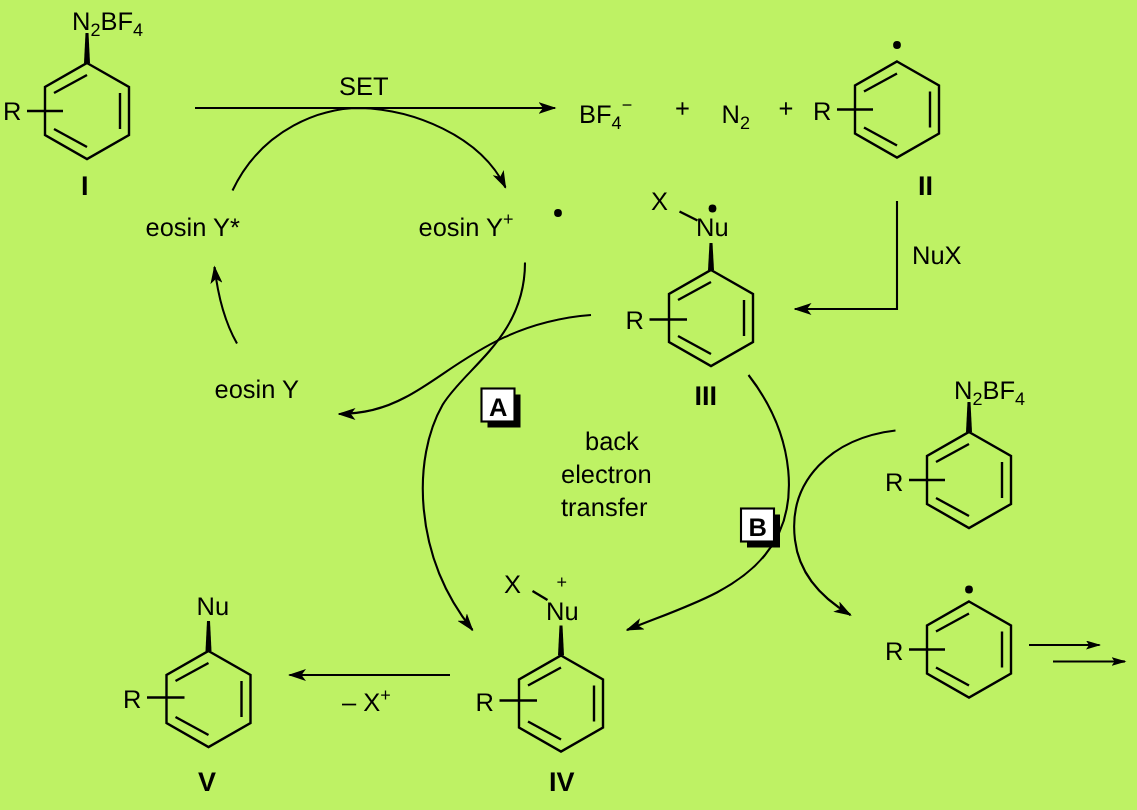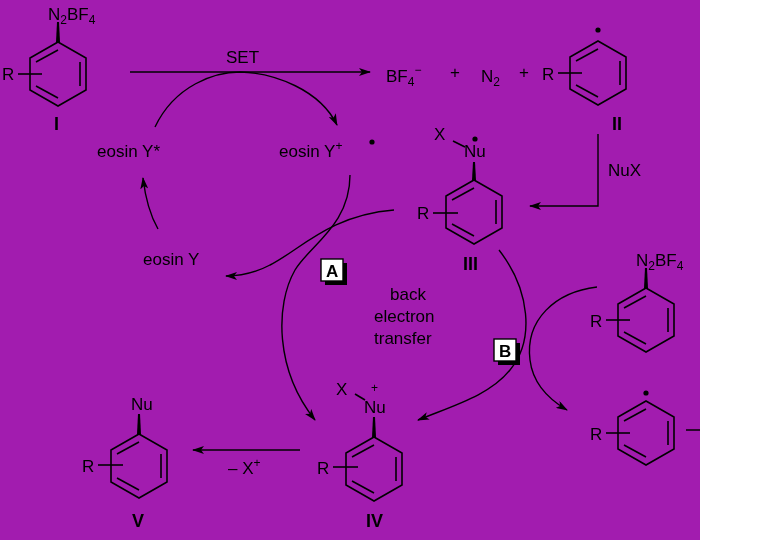--- a/index.html
+++ b/index.html
@@ -1,16 +1,16 @@
 <!DOCTYPE html>
 <html><head>
 <meta charset="utf-8">
 <style>
   html, body { margin: 0; padding: 0; background: #ffffff; }
-  #stage { position: relative; width: 700px; height: 540px; overflow: hidden; background: #a21caf; }
+  #stage { position: relative; width: 758px; height: 540px; overflow: hidden; background: #bef264; }
   svg { position: absolute; left: 0; top: 0; }
   text { font-family: "Liberation Sans", sans-serif; fill: #000; }
   .lbl { font-size: 17px; }
   .sub { font-size: 12px; }
   .num { font-size: 18px; font-weight: bold; }
   .bx { font-size: 17px; font-weight: bold; }
   .bond { stroke: #000; stroke-width: 1.6; fill: none; }
   .arr { stroke: #000; stroke-width: 1.4; fill: none; }
 </style>
 </head>

